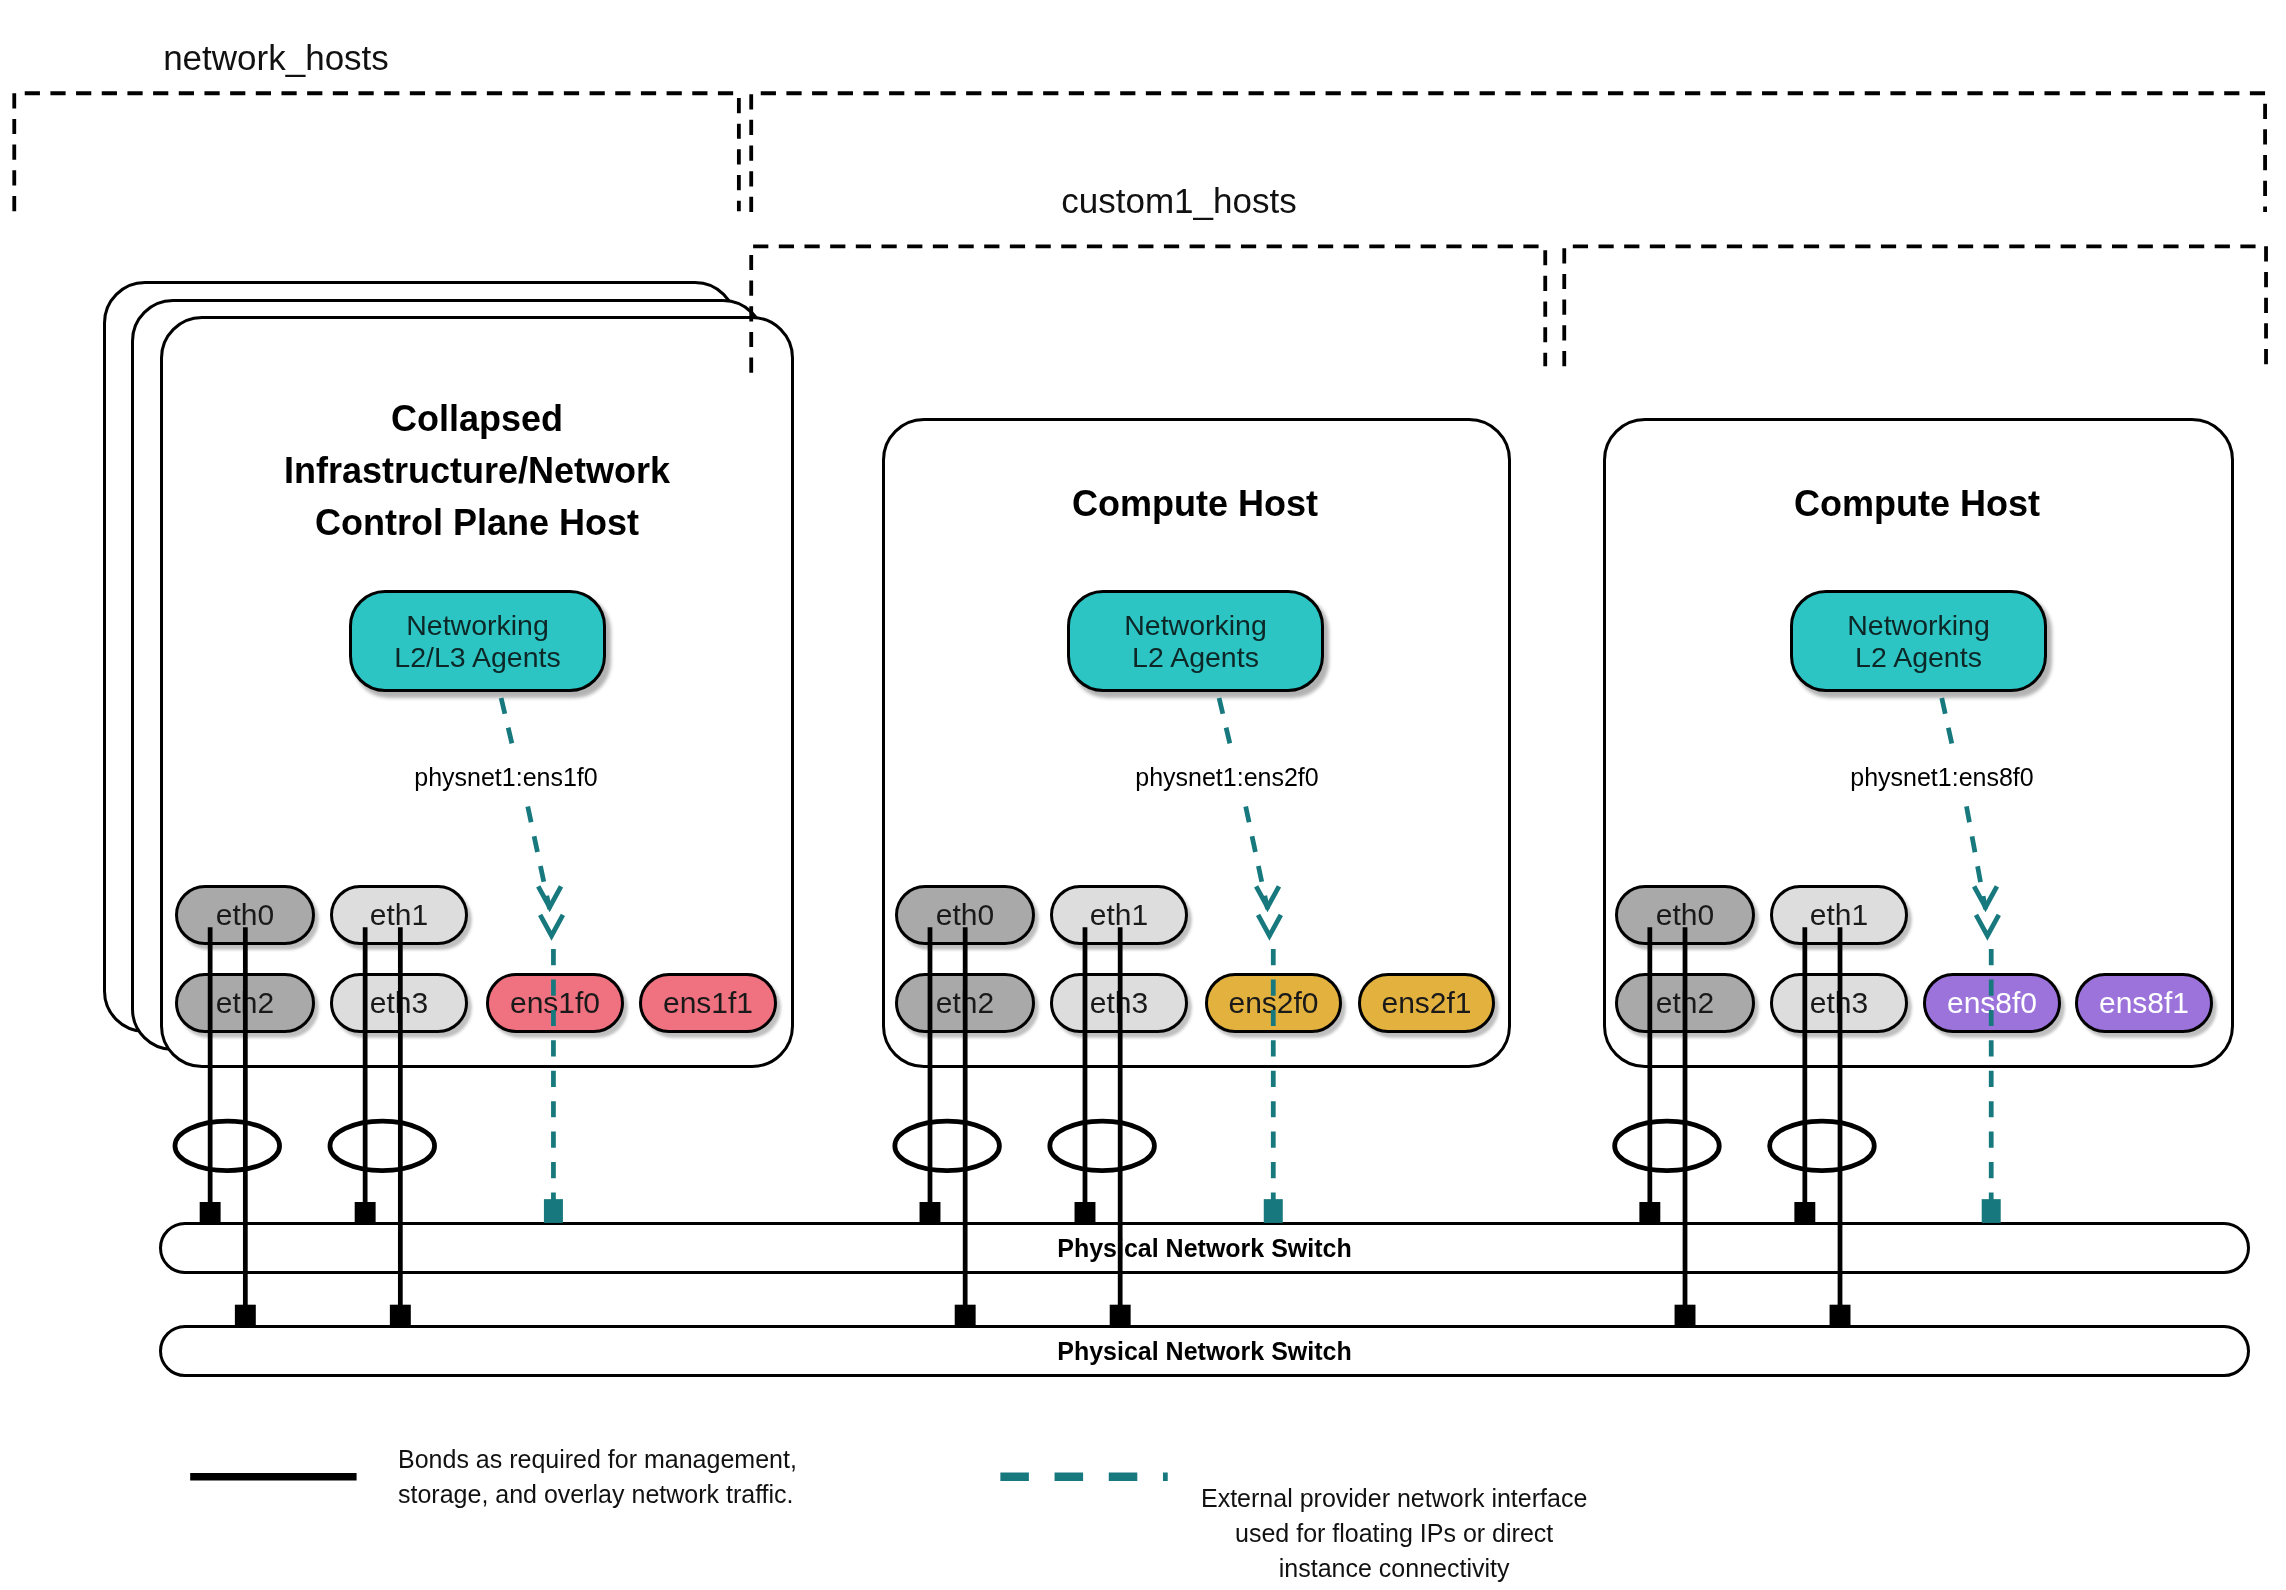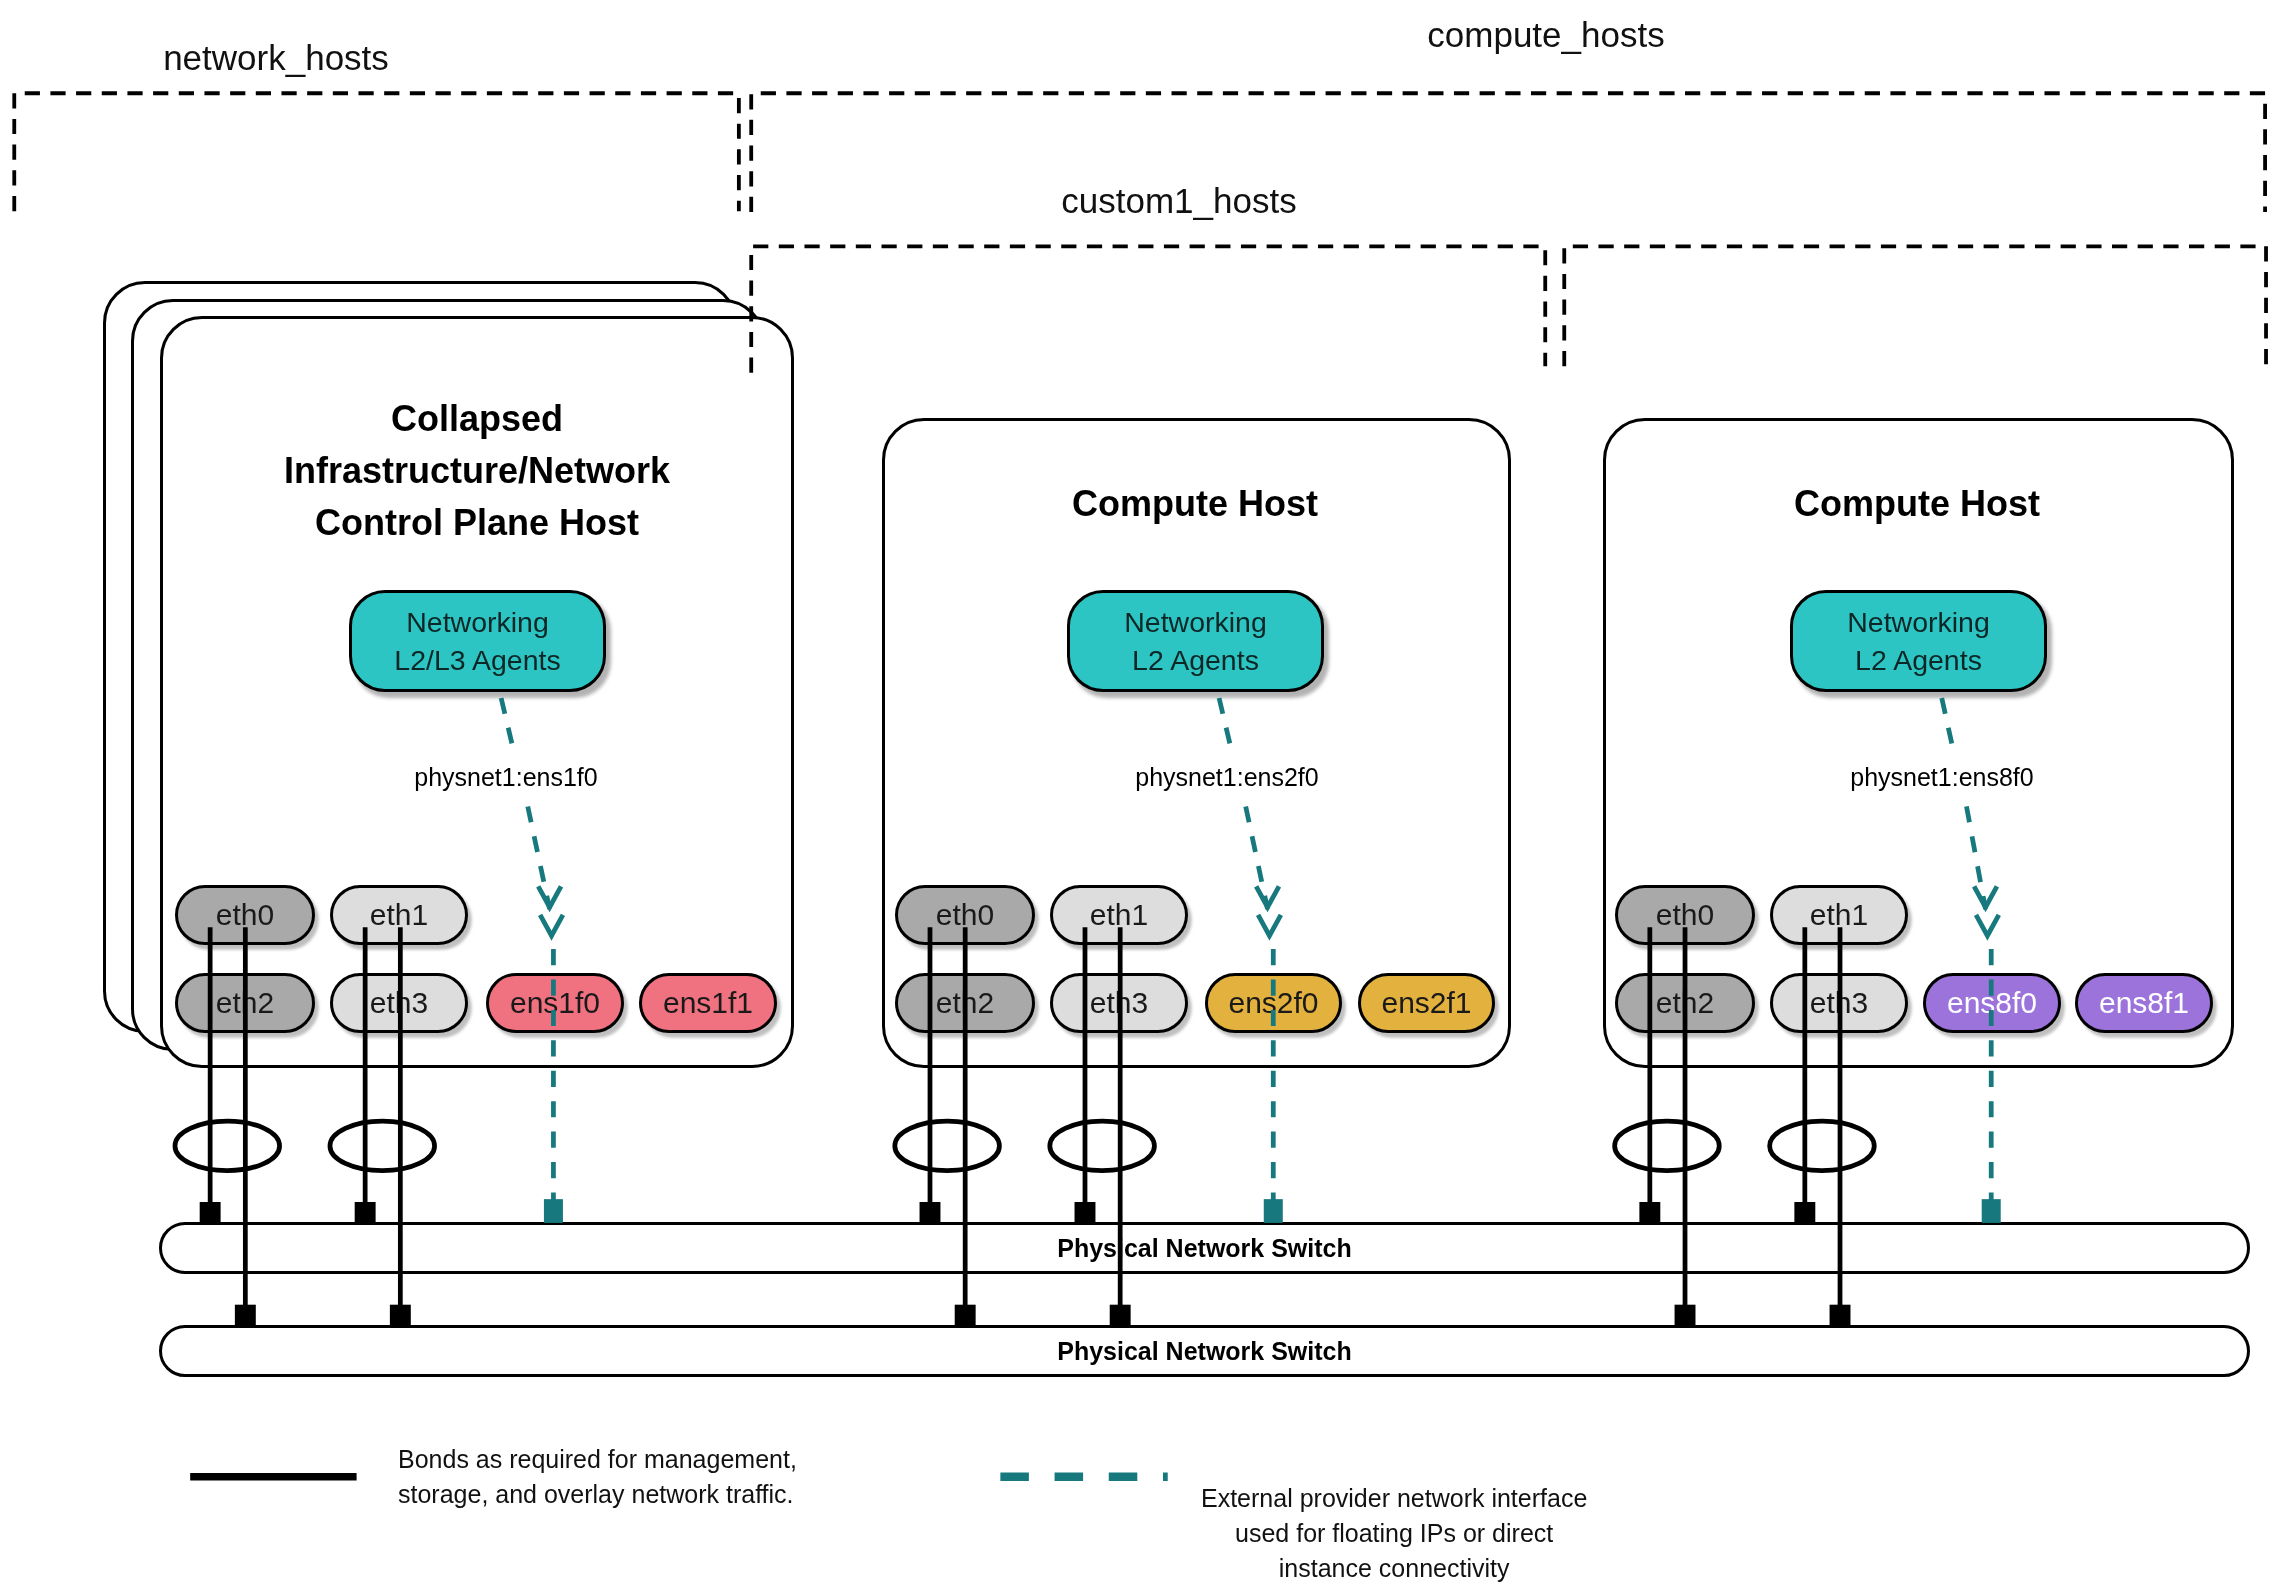--- a/index.html
+++ b/index.html
@@ -6,21 +6,21 @@
   #canvas {
     position:relative; width:2286px; height:1590px; background:#ffffff; overflow:hidden;
     font-family:"Liberation Sans", sans-serif; color:#000;
   }
   .group-title { position:absolute; font-size:35px; text-align:center; color:#111; }
   .box { position:absolute; background:#fff; border:3.8px solid #000; border-radius:42px; box-sizing:border-box; }
   .host-title { position:absolute; font-weight:bold; font-size:36px; line-height:52px; text-align:center; white-space:pre-line; color:#000;margin-top:24px; }
   .agent {
     position:absolute; width:257px; height:102px; background:#2DC5C4; border:3.8px solid #000; border-radius:36px;
     display:flex; align-items:center; justify-content:center; text-align:center;
-    font-size:28.5px; line-height:38px; white-space:pre-line; color:#0d2626;
+    font-size:28.5px; line-height:32px; white-space:pre-line; color:#0d2626;
     box-shadow:4.8px 5.7px 3.8px rgba(0,0,0,0.30); box-sizing:border-box;
   }
   .physnet { position:absolute; width:228px; font-size:25px; text-align:center; background:#fff; padding:2.9px 0; }
   .pill {
     position:absolute; height:60px; border:3.8px solid #000; border-radius:35px;
     display:flex; align-items:center; justify-content:center;
     font-size:30px; color:#1a1a1a; box-sizing:border-box;
     box-shadow:3.8px 4.8px 2.9px rgba(0,0,0,0.25);
     margin-top:24px;
   }
@@ -37,21 +37,20 @@
   }
   .legend-text { position:absolute; font-size:25px; line-height:35px; white-space:pre-line; color:#111; }
   #overlay { position:absolute; left:0; top:0; width:2286px; height:1590px; pointer-events:none; }
 </style>
 </head>
 <body>
 
 <div id="canvas">
 
   <div class="group-title" style="left:86px; top:28.5px; width:380px;margin-top:9px;">network_hosts</div>
-  <div class="group-title" style="left:1308px; top:15px; width:476px;">compute_hosts</div>
   <div class="group-title" style="left:970px; top:181px; width:418px;">custom1_hosts</div>
 
   <div class="box" style="left:103px; top:281px; width:634px; height:752px;"></div>
   <div class="box" style="left:131px; top:299px; width:634px; height:752px;"></div>
   <div class="box" style="left:160px; top:316px; width:634px; height:752px;"></div>
 
   <div class="box" style="left:882px; top:418px; width:629px; height:650px;"></div>
   <div class="box" style="left:1603px; top:418px; width:631px; height:650px;"></div>
 
   <div class="host-title" style="left:239px; top:369px; width:476px;">Collapsed

